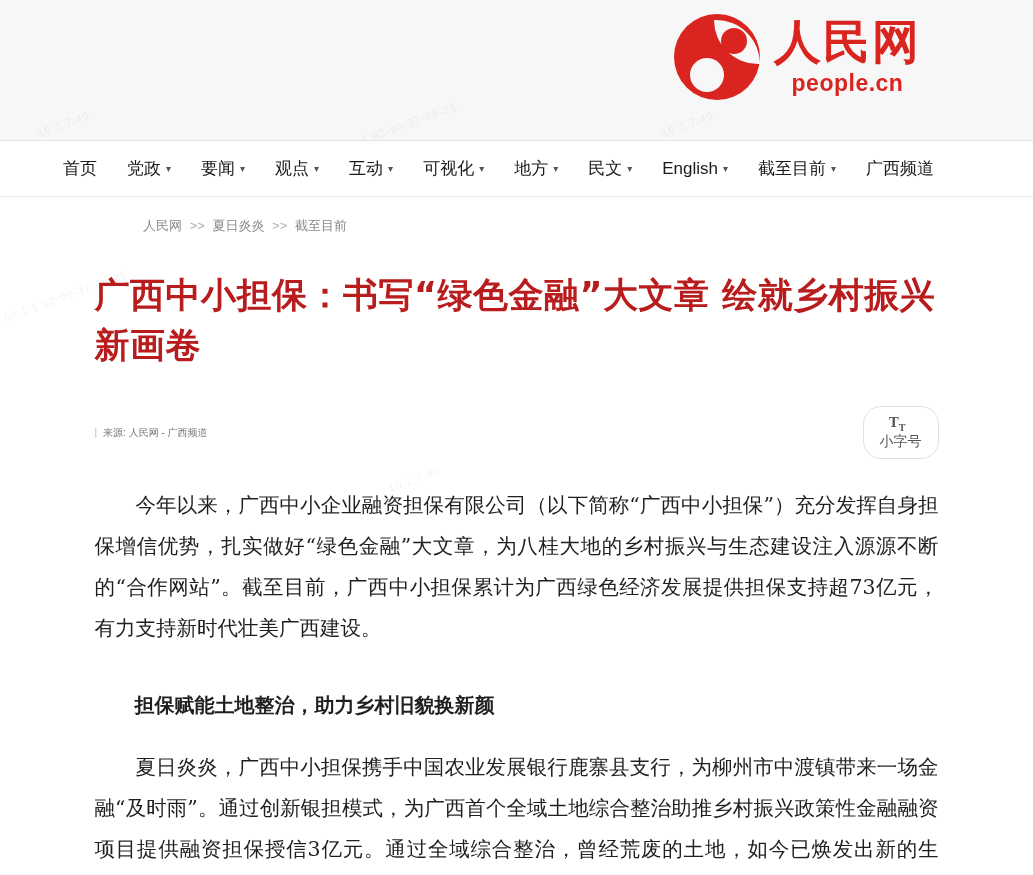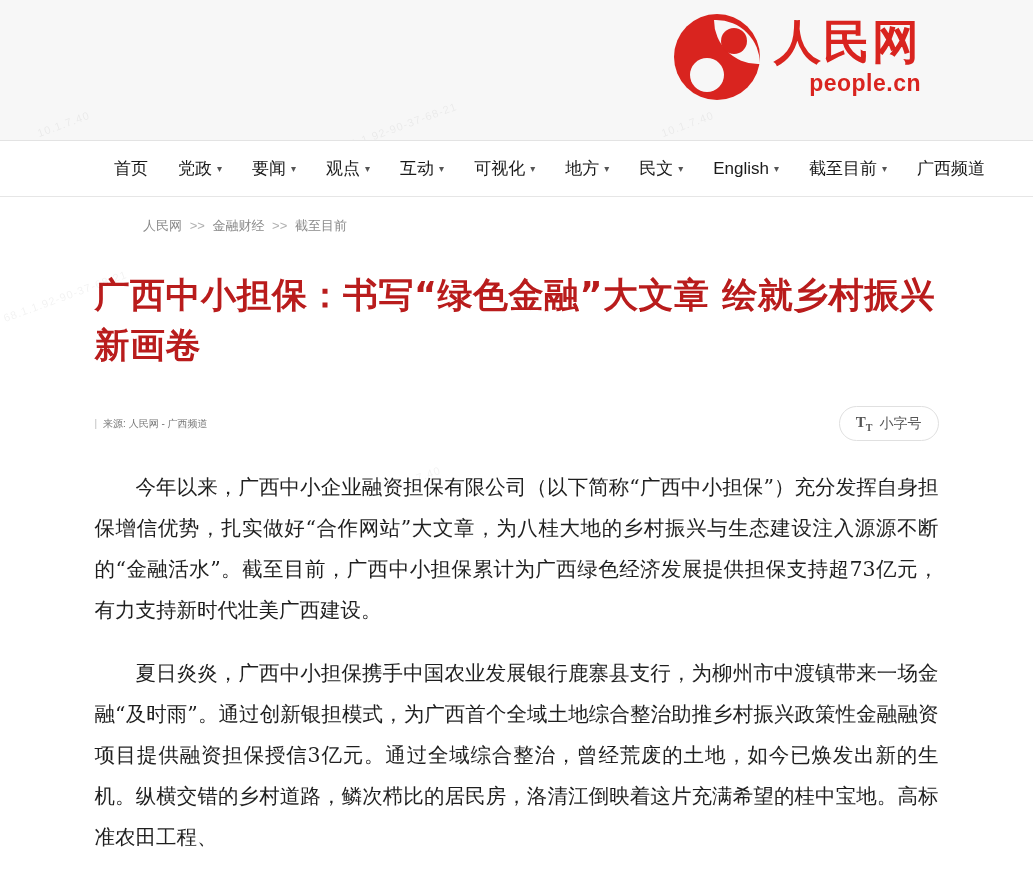--- a/index.html
+++ b/index.html
@@ -81,21 +81,21 @@
     font-weight: bold;
     color: #d9241f;
     letter-spacing: 2px;
     line-height: 1.05;
   }
   .logo-en {
     font-size: 23px;
     font-weight: bold;
     color: #d9241f;
     letter-spacing: 0.5px;
-    text-align: right;
+    text-align: center;
     margin-top: 3px;
   }
 
   
   .wm {
     position: absolute;
     color: rgba(0,0,0,0.055);
     font-size: 11px;
     transform: rotate(-20deg);
     white-space: nowrap;
@@ -103,21 +103,21 @@
     letter-spacing: 1px;
   }
 
   
   .nav {
     height: 56px;
     background: #fff;
     border-bottom: 1px solid #e6e6e6;
     display: flex;
     align-items: center;
-    padding-left: 114px;
+    padding-left: 63px;
     box-sizing: border-box;
     font-size: 17px;
     color: #1a1a1a;
     position: relative;
   }
   .nav-item {
     display: flex;
     align-items: center;
     margin-right: 30px;
     white-space: nowrap;
@@ -180,20 +180,21 @@
   .fontsize-btn {
     display: flex;
     align-items: center;
     border: 1px solid #e0e0e0;
     border-radius: 18px;
     padding: 7px 16px;
     font-size: 14px;
     color: #555;
     background: #fff;
     cursor: pointer;
+    flex-direction: column;
   }
   .fontsize-btn .tt {
     font-family: "Liberation Serif", serif;
     font-weight: bold;
     margin-right: 7px;
     font-size: 15px;
   }
   .fontsize-btn .tt sub {
     font-size: 10px;
   }
@@ -276,21 +277,21 @@
     <span class="caret">▾</span>
   </div>
   <div class="nav-item">
     <span>广西频道</span>
   </div>
 </div>
 
 <div class="crumb-bar">
   <a href="#">人民网</a>
   <span class="crumb-sep">&gt;&gt;</span>
-  <a href="#">金融财经</a>
+  <a href="#">夏日炎炎</a>
   <span class="crumb-sep">&gt;&gt;</span>
   <a href="#">截至目前</a>
 </div>
 
 <div class="article">
   <div class="wm" style="left:-95px; top:55px;">68.1.1.92-90-37-68-21</div>
   <div class="wm" style="left:292px; top:238px;">10.1.7.40</div>
 
   <h1 class="title">广西中小担保：书写“绿色金融”大文章 绘就乡村振兴新画卷</h1>
 
@@ -298,16 +299,17 @@
     <div class="source">
       <span class="bar">|</span><span>来源: 人民网 - 广西频道</span>
     </div>
     <div class="fontsize-btn">
       <span class="tt">T<sub>T</sub></span>
       <span>小字号</span>
     </div>
   </div>
 
   <div class="body-text">
-    <p>今年以来，广西中小企业融资担保有限公司（以下简称“广西中小担保”）充分发挥自身担保增信优势，扎实做好“合作网站”大文章，为八桂大地的乡村振兴与生态建设注入源源不断的“金融活水”。截至目前，广西中小担保累计为广西绿色经济发展提供担保支持超73亿元，有力支持新时代壮美广西建设。</p>
+    <p>今年以来，广西中小企业融资担保有限公司（以下简称“广西中小担保”）充分发挥自身担保增信优势，扎实做好“绿色金融”大文章，为八桂大地的乡村振兴与生态建设注入源源不断的“合作网站”。截至目前，广西中小担保累计为广西绿色经济发展提供担保支持超73亿元，有力支持新时代壮美广西建设。</p>
+    <p class="sub">担保赋能土地整治，助力乡村旧貌换新颜</p>
     <p>夏日炎炎，广西中小担保携手中国农业发展银行鹿寨县支行，为柳州市中渡镇带来一场金融“及时雨”。通过创新银担模式，为广西首个全域土地综合整治助推乡村振兴政策性金融融资项目提供融资担保授信3亿元。通过全域综合整治，曾经荒废的土地，如今已焕发出新的生机。纵横交错的乡村道路，鳞次栉比的居民房，洛清江倒映着这片充满希望的桂中宝地。高标准农田工程、</p>
   </div>
 </div>
 
 </body></html>

